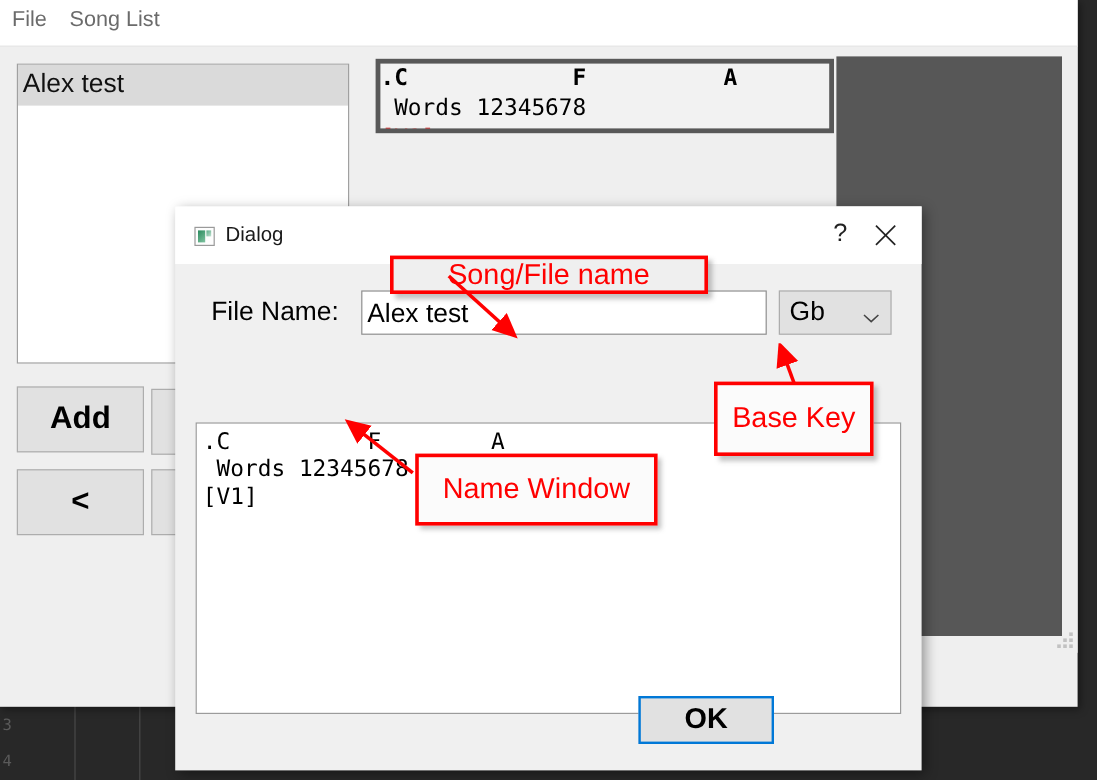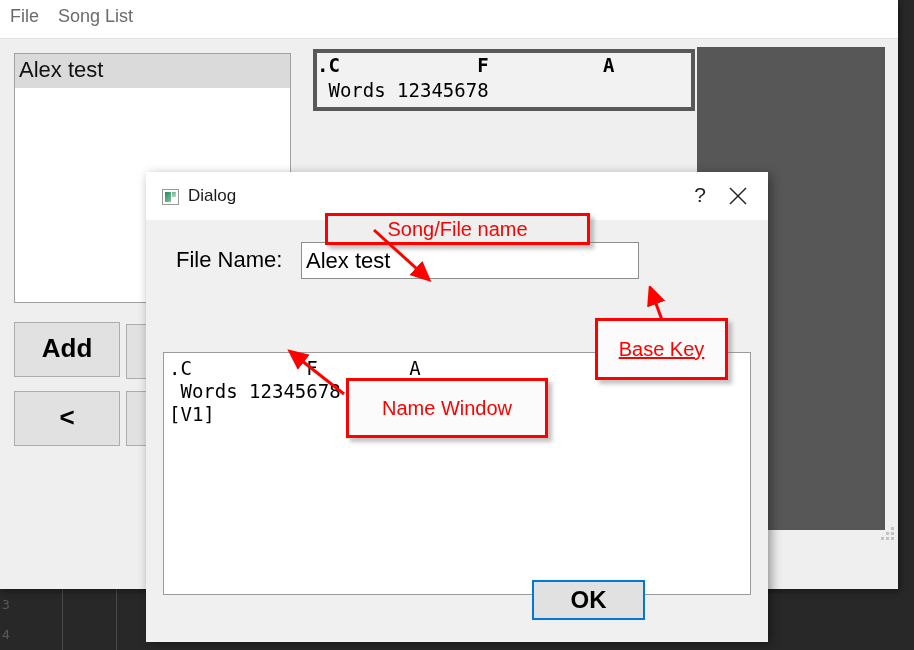--- a/index.html
+++ b/index.html
@@ -289,38 +289,37 @@
   }
   #ok-button     { left: 358px; width: 113px; border: 2px solid #0078d7; margin-left: 28px; }
   #cancel-button { left: 481px; width: 110px; border: 1px solid #adadad; line-height: 38px; }
 
   
   .anno {
     position: absolute;
     border: 3px solid #ff0000;
     background: #fbfbfb;
     color: #ff0000;
-    font-size: 20px;
+    font-size: 24px;
     text-align: center;
     box-sizing: border-box;
     box-shadow: 4px 4px 4px rgba(120,120,120,0.45);
     font-family: "Liberation Sans", sans-serif;
     white-space: nowrap;
   }
   #anno-song-file-name {
     left: 325px; top: 213px;
     width: 265px; height: 32px;
     line-height: 27px;
     background: #efefef;
   }
   #anno-base-key {
     left: 595px; top: 318px;
     width: 133px; height: 62px;
     line-height: 56px;
-    text-decoration: underline;
   }
   #anno-edit-window {
     left: 346px; top: 378px;
     width: 202px; height: 60px;
     line-height: 54px;
   }
   .anno-arrow { position: absolute; pointer-events: none; }
 </style>
 </head>
 <body>
@@ -390,20 +389,28 @@
         </svg>
       </div>
     </div>
 
     <div class="dlg-body">
 
       <div class="lbl-filename">File Name:</div>
 
       <input id="filename-input" type="text" value="Alex test" style="">
 
+      <div id="basekey-combo">
+        <span class="val">Gb</span>
+        <span class="chev">
+          <svg width="14" height="9" viewBox="0 0 14 9">
+              <polyline points="1,1.5 7,7 13,1.5" fill="none" stroke="#444" stroke-width="1.3"></polyline>
+            </svg>
+        </span>
+      </div>
 
       <div id="edit-window">
         <div class="mono-line">.C          F        A</div>
         <div class="mono-line"> Words 12345678</div>
         <div class="mono-line">[V1]</div>
       </div>
 
       <div class="dlg-action" id="ok-button">OK</div>
 
     </div>

